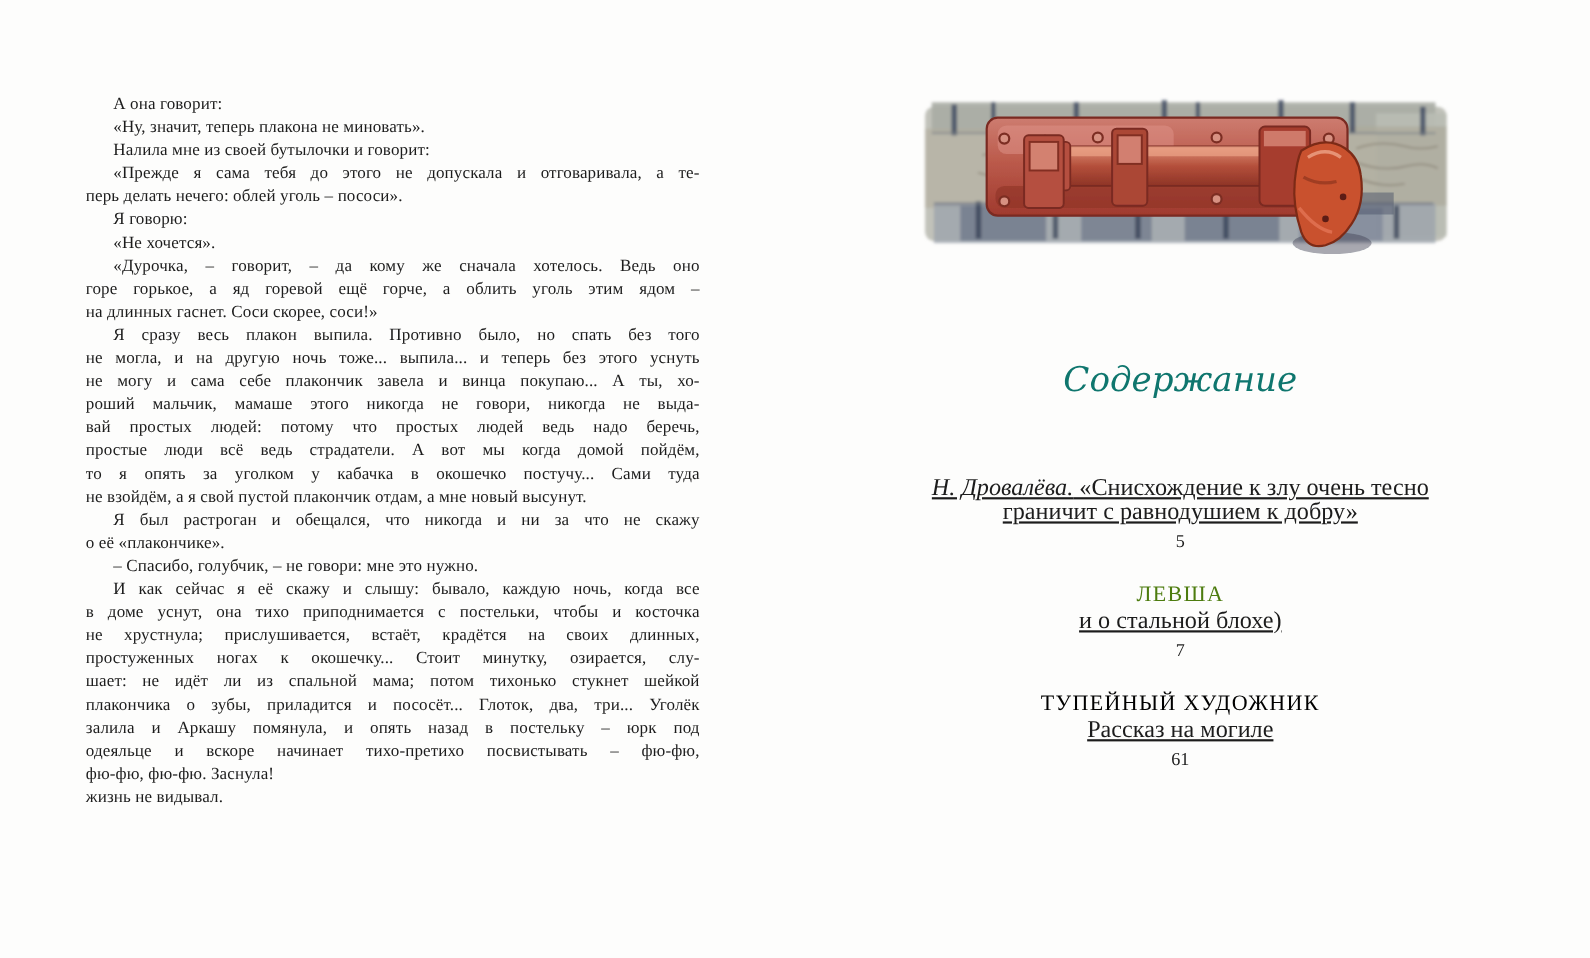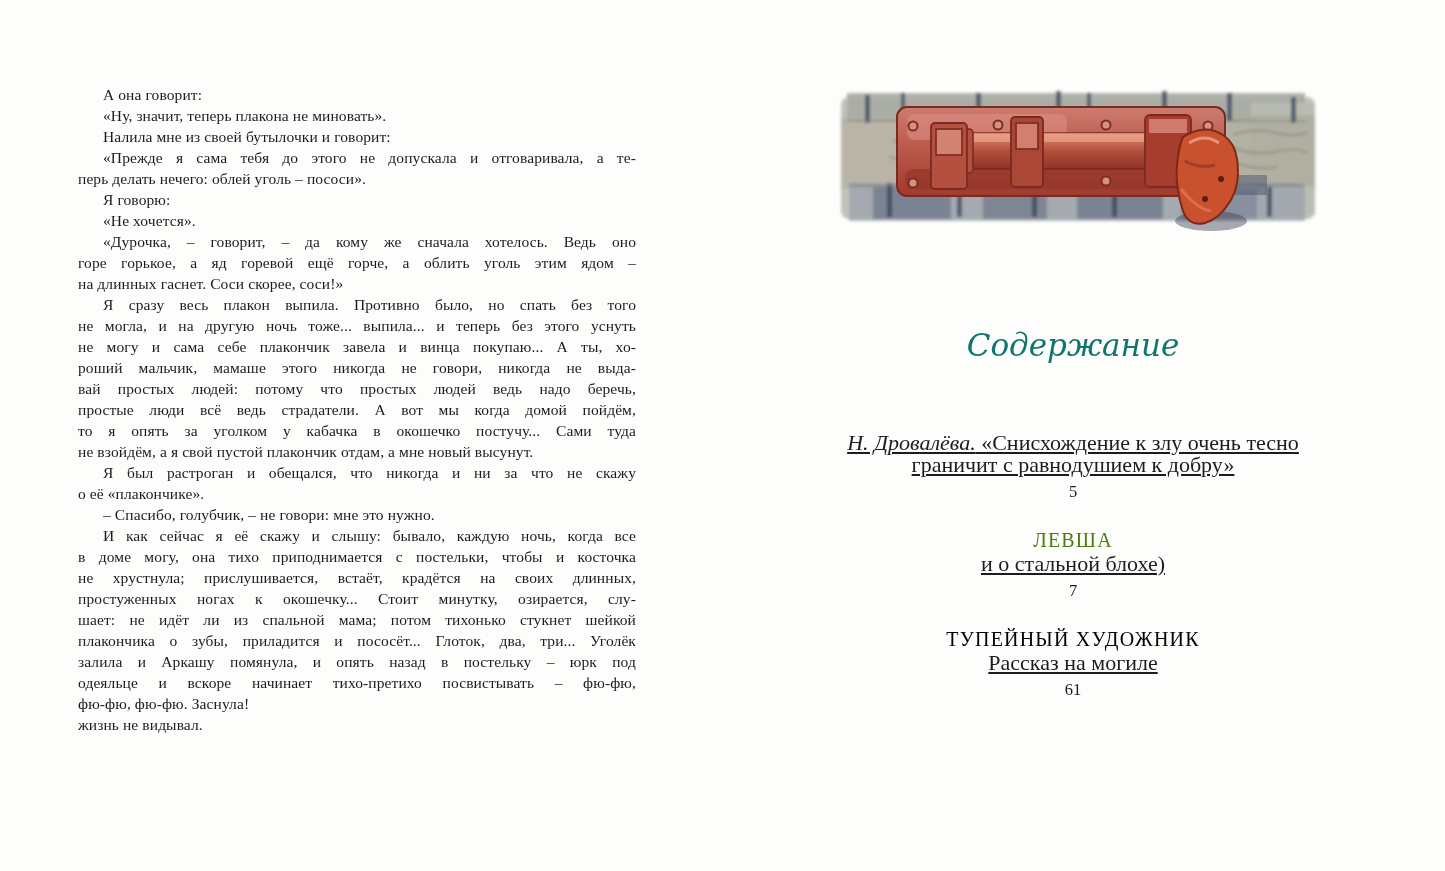--- a/index.html
+++ b/index.html
@@ -46,21 +46,21 @@
         <div class="line">не могу и сама себе плакончик завела и винца покупаю... А ты, хо-</div>
         <div class="line">роший мальчик, мамаше этого никогда не говори, никогда не выда-</div>
         <div class="line">вай простых людей: потому что простых людей ведь надо беречь,</div>
         <div class="line">простые люди всё ведь страдатели. А вот мы когда домой пойдём,</div>
         <div class="line">то я опять за уголком у кабачка в окошечко постучу... Сами туда</div>
         <div class="line last">не взойдём, а я свой пустой плакончик отдам, а мне новый высунут.</div>
         <div class="line first">Я был растроган и обещался, что никогда и ни за что не скажу</div>
         <div class="line last">о её «плакончике».</div>
         <div class="line first last">– Спасибо, голубчик, – не говори: мне это нужно.</div>
         <div class="line first">И как сейчас я её скажу и слышу: бывало, каждую ночь, когда все</div>
-        <div class="line">в доме могу, она тихо приподнимается с постельки, чтобы и косточка</div>
+        <div class="line">в доме уснут, она тихо приподнимается с постельки, чтобы и косточка</div>
         <div class="line">не хрустнула; прислушивается, встаёт, крадётся на своих длинных,</div>
         <div class="line">простуженных ногах к окошечку... Стоит минутку, озирается, слу-</div>
         <div class="line">шает: не идёт ли из спальной мама; потом тихонько стукнет шейкой</div>
         <div class="line">плакончика о зубы, приладится и пососёт... Глоток, два, три... Уголёк</div>
         <div class="line">залила и Аркашу помянула, и опять назад в постельку – юрк под</div>
         <div class="line">одеяльце и вскоре начинает тихо-претихо посвистывать – фю-фю,</div>
         <div class="line last">фю-фю, фю-фю. Заснула!</div>
         <div class="line last">жизнь не видывал.</div>
       </div>
   </div>

